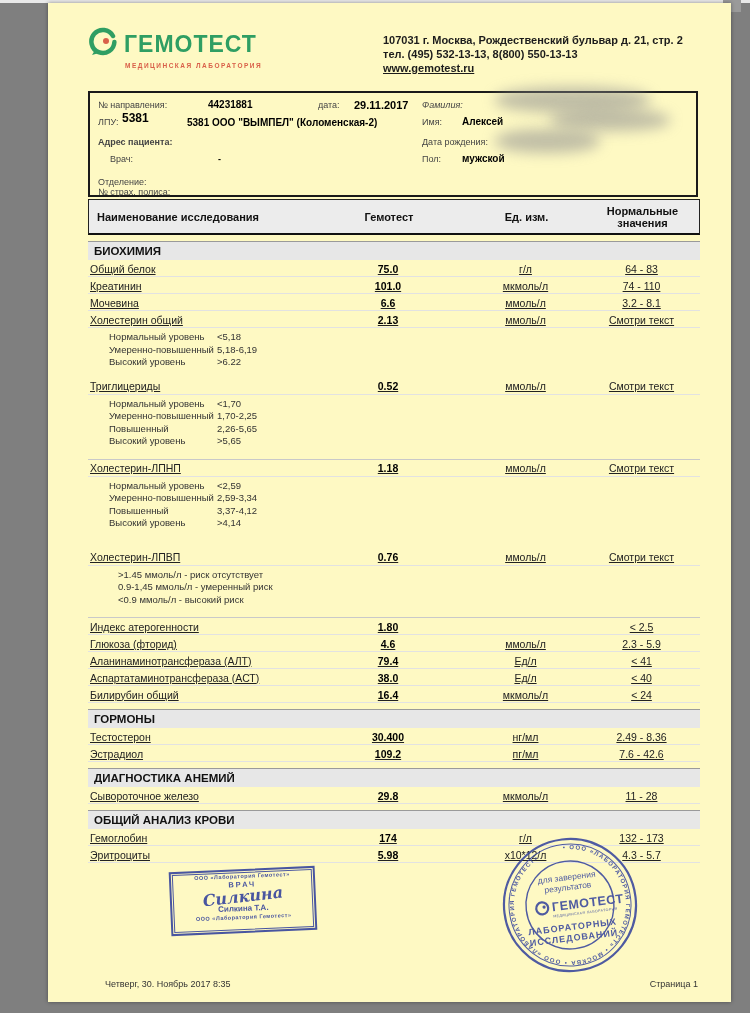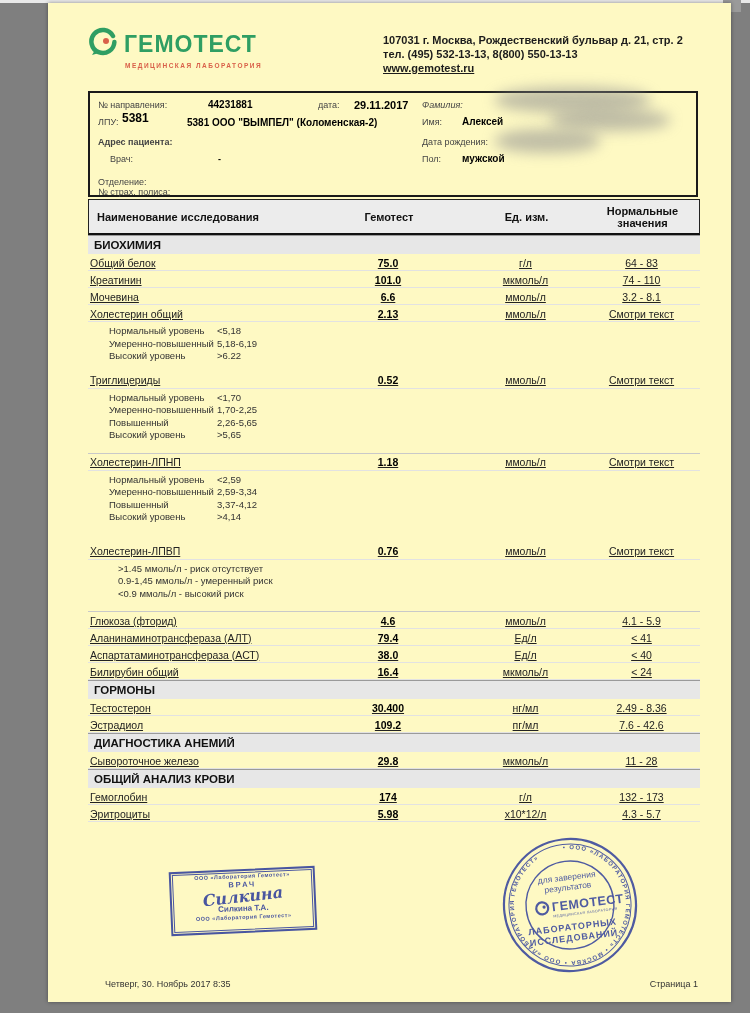--- a/index.html
+++ b/index.html
@@ -22,21 +22,21 @@
   .ival{color:#000;font-weight:bold;}
   .lpu-big{font-size:12px;font-weight:bold;color:#000;}
   .blur{position:absolute;background:#8f8f8f;filter:blur(7px);opacity:.55;border-radius:45%;}
   
   .twrap{position:absolute;left:40px;top:196px;width:612px;}
   .thead{display:grid;grid-template-columns:220px 160px 115px 117px;background:#ececec;
     border:1px solid #222;border-bottom:2.5px solid #111;align-items:center;height:33px;
     font-weight:bold;font-size:11px;color:#111;}
   .thead .c0{padding-left:8px;}
   .tc{text-align:center;line-height:12px;}
-  .section-bar{background:#e7e7e7;border-top:1px solid #9a9a9a;font-weight:bold;
+  .section-bar{margin-top:6px;background:#e7e7e7;border-top:1px solid #9a9a9a;font-weight:bold;
     font-size:11.5px;color:#111;padding:3px 0 3px 6px;}
   .trow{display:grid;grid-template-columns:220px 160px 115px 117px;font-size:10.5px;color:#222;
     padding:2px 0 1px 0;border-bottom:1px solid #e2e2e2;align-items:center;min-height:13px;text-decoration:underline;}
   .trow .c-name{padding-left:2px;}
   .trow .c-res{font-weight:bold;color:#000;text-align:center;}
   .trow .c-unit,.trow .c-norm{text-align:center;}
   .details{margin:3px 0 9px 21px;font-size:9.5px;color:#333;line-height:12.5px;}
   .drow{display:grid;grid-template-columns:108px auto;}
   .notes{margin:3px 0 10px 30px;font-size:9.5px;color:#333;line-height:12.5px;}
   .row-sep{border-top:1px solid #c9c9c9;margin-top:11px;}
@@ -216,24 +216,30 @@
           <div class="c-unit">ммоль/л</div>
           <div class="c-norm">Смотри текст</div>
         </div>
         <div class="notes">
           <div>&gt;1.45 ммоль/л - риск отсутствует</div>
           <div>0.9-1,45 ммоль/л - умеренный риск</div>
           <div>&lt;0.9 ммоль/л - высокий риск</div>
         </div>
         <div class="row-sep"></div>
         <div class="trow">
+          <div class="c-name">Индекс атерогенности</div>
+          <div class="c-res">1.80</div>
+          <div class="c-unit"></div>
+          <div class="c-norm">&lt; 2.5</div>
+        </div>
+        <div class="trow">
           <div class="c-name">Глюкоза (фторид)</div>
           <div class="c-res">4.6</div>
           <div class="c-unit">ммоль/л</div>
-          <div class="c-norm">4.1 - 5.9</div>
+          <div class="c-norm">2.3 - 5.9</div>
         </div>
         <div class="trow">
           <div class="c-name">Аланинаминотрансфераза (АЛТ)</div>
           <div class="c-res">79.4</div>
           <div class="c-unit">Ед/л</div>
           <div class="c-norm">&lt; 41</div>
         </div>
         <div class="trow">
           <div class="c-name">Аспартатаминотрансфераза (АСТ)</div>
           <div class="c-res">38.0</div>

